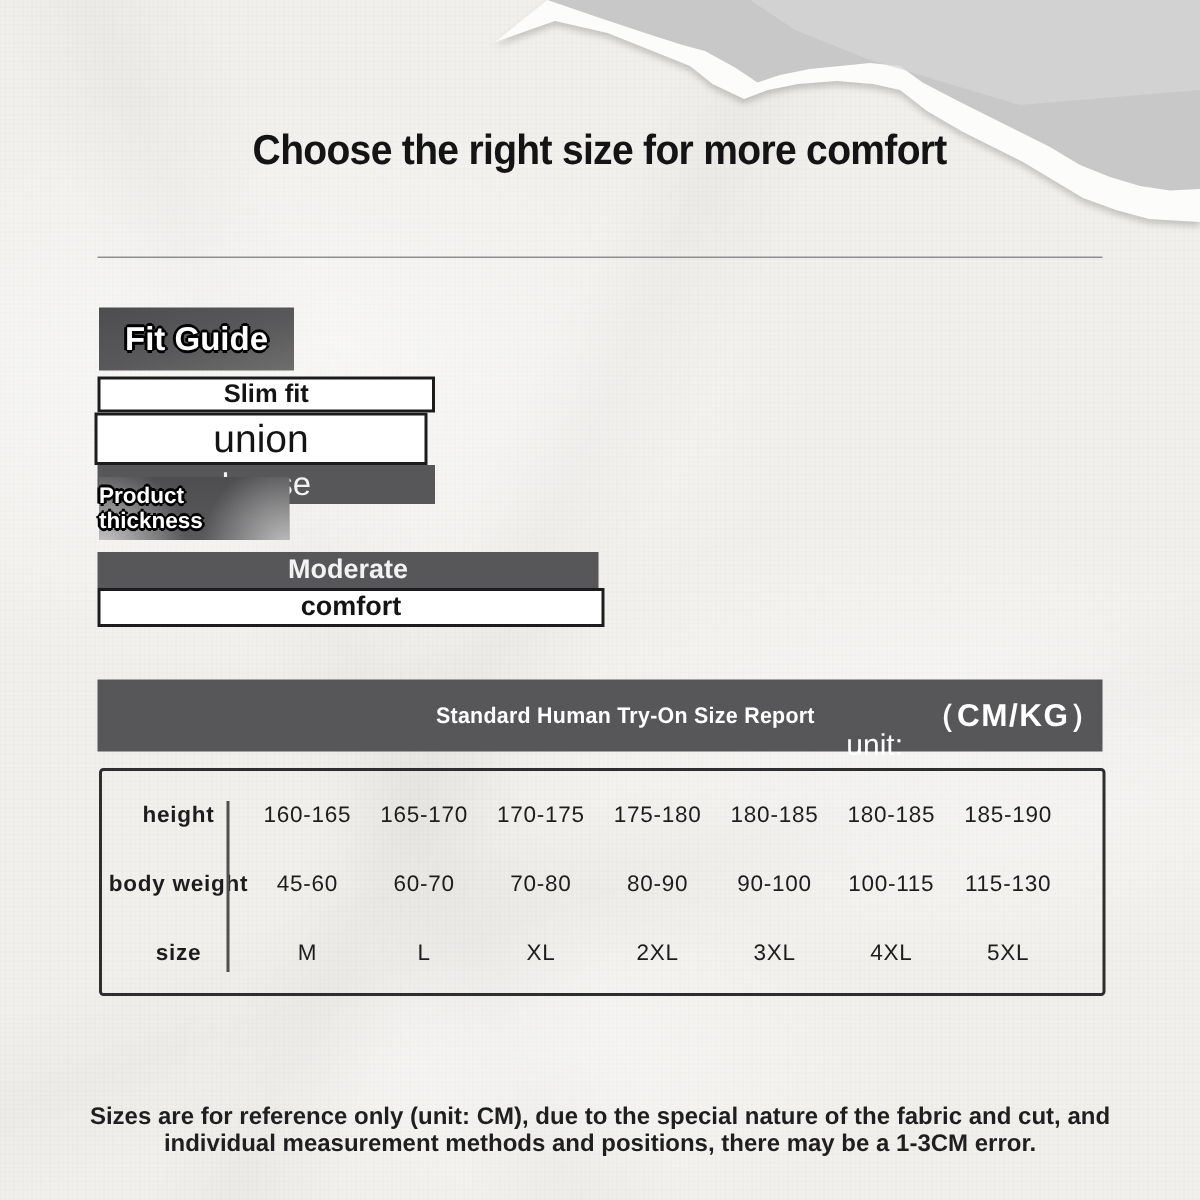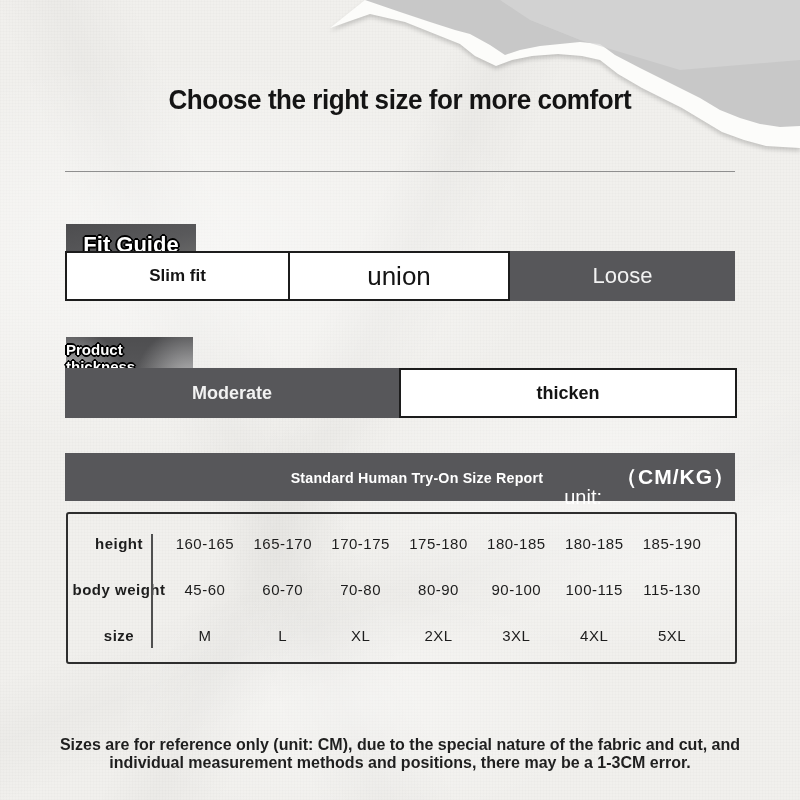--- a/index.html
+++ b/index.html
@@ -29,35 +29,34 @@
   }
   .page-title span { display:inline-block; transform:scaleX(0.93); }
 
   .divider { position:absolute; top:171px; left:65px; width:670px; height:1px; background:#8f8f8f; }
 
   .section-label {
     position:absolute; display:flex; align-items:center; justify-content:center;
     color:#fff; font-weight:700;
     text-shadow:-1px -1px 0 #000, 1px -1px 0 #000, -1px 1px 0 #000, 1px 1px 0 #000,
                  2px 0 0 #000, -2px 0 0 #000, 0 2px 0 #000, 0 -2px 0 #000;
-    margin-top:19px;
   }
   .fit-guide-label {
     left:66px; top:205px; width:130px; height:42px; font-size:22px;
     background:linear-gradient(165deg, #4d4d4f 0%, #59595b 55%, #6e6e6d 100%);
   }
   .thickness-label {
     left:66px; top:318px; width:127px; height:42px; font-size:15px;
     background:
       radial-gradient(circle at 2% 108%, rgba(255,255,255,0.65), transparent 42%),
       radial-gradient(circle at 98% 108%, rgba(255,255,255,0.6), transparent 42%),
       linear-gradient(180deg, #4e4e50, #59595b);
   }
 
-  .option-bar { position:absolute; left:65px; width:672px; height:50px; display:flex; }
+  .option-bar { position:absolute; left:65px; width:672px; height:50px; display:flex;flex-direction:column; }
   .fit-bar { top:251px; }
   .thickness-bar { top:368px; }
   .seg { display:flex; align-items:center; justify-content:center; height:50px; }
   .seg.light { background:#ffffff; border:2px solid #1c1c1c; color:#141414; }
   .seg.light + .seg.light { margin-left:-2px; }
   .seg.dark { background:#57575a; color:#f2f2f2; }
   .seg-slim  { width:225px; font-size:17px; font-weight:700; }
   .seg-union { width:222px; font-size:26px; font-weight:500; }
   .seg-loose { width:225px; font-size:22px; font-weight:400; }
   .seg-moderate { width:334px; font-size:18px; font-weight:700; }
@@ -129,21 +128,21 @@
 
   <div class="section-label thickness-label">
     <span>Product thickness</span>
   </div>
 
   <div class="option-bar thickness-bar">
     <div class="seg dark seg-moderate">
       <span>Moderate</span>
     </div>
     <div class="seg light seg-thicken">
-      <span>thicken</span>
+      <span>comfort</span>
     </div>
   </div>
 
   <div class="report-header">
     <span class="report-title">Standard Human Try-On Size Report</span>
     <span class="report-unit-label">unit:</span>
     <span class="report-unit-value">（CM/KG）</span>
   </div>
 
   <div class="size-table">

